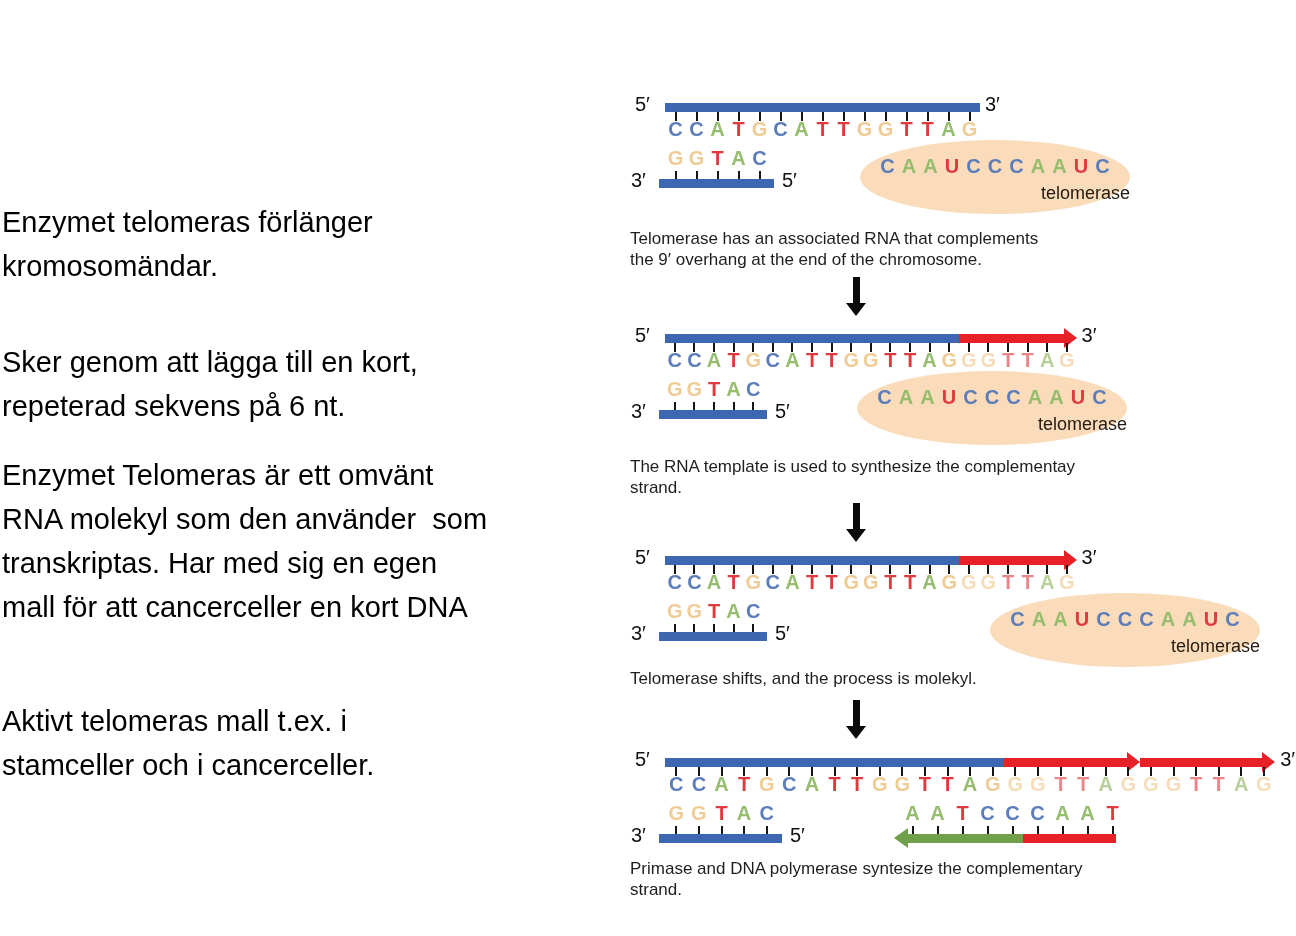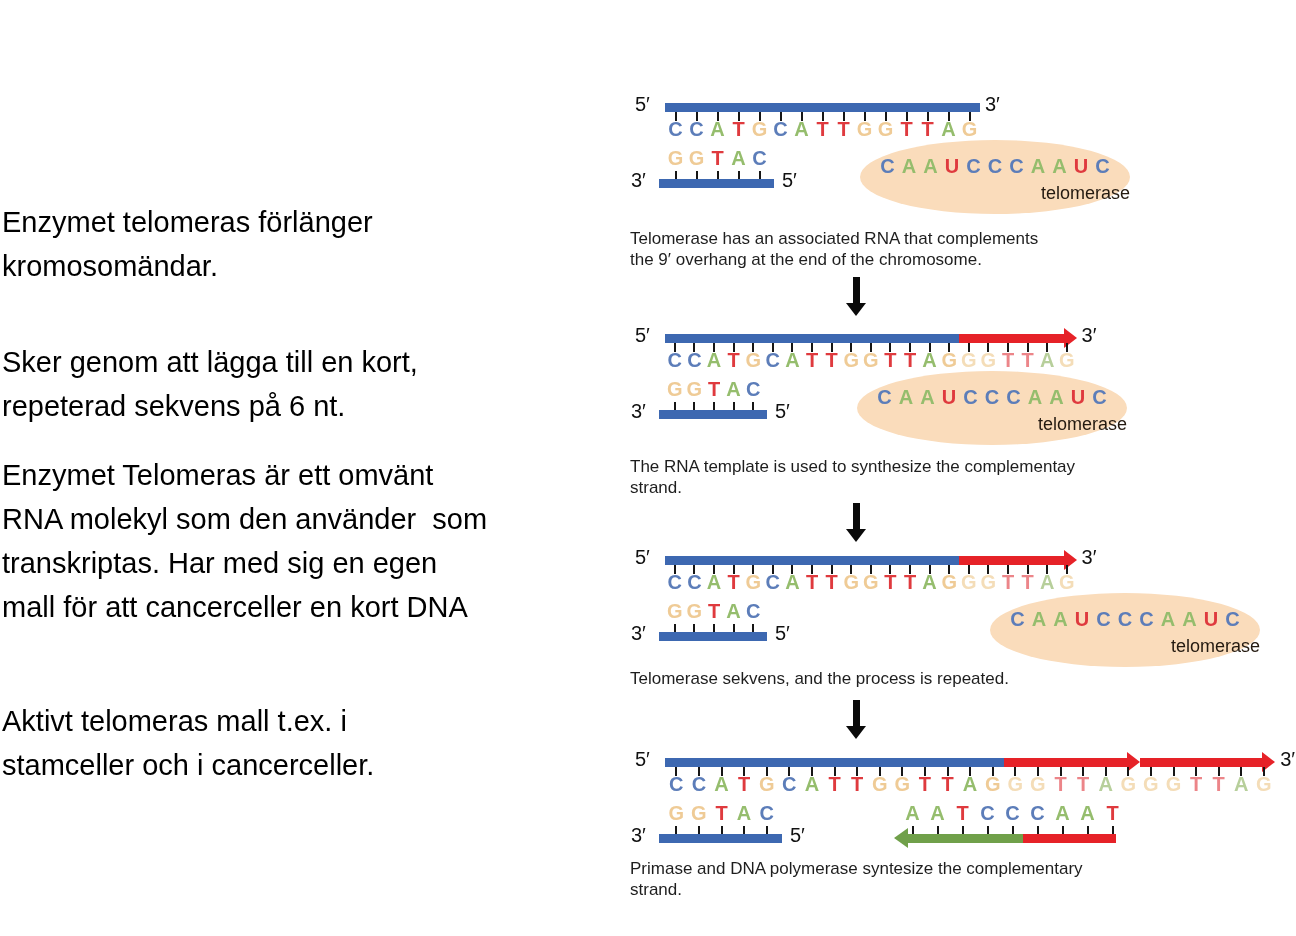--- a/index.html
+++ b/index.html
@@ -260,21 +260,21 @@
       <div class="tick" style="left: 693.4px; top: 624px; height: 8px;"></div>
       <div class="base" style="left: 704.2px; top: 600px; width: 19.6px; color: rgb(223, 58, 62);">T</div>
       <div class="tick" style="left: 713px; top: 624px; height: 8px;"></div>
       <div class="base" style="left: 723.8px; top: 600px; width: 19.6px; color: rgb(149, 189, 109);">A</div>
       <div class="tick" style="left: 732.6px; top: 624px; height: 8px;"></div>
       <div class="base" style="left: 743.4px; top: 600px; width: 19.6px; color: rgb(92, 125, 185);">C</div>
       <div class="tick" style="left: 752.2px; top: 624px; height: 8px;"></div>
       <div class="bar" style="left: 659px; top: 632px; width: 108px; background: rgb(61, 104, 177);"></div>
       <div class="prime" style="left: 631px; top: 622px;">3′</div>
       <div class="prime" style="left: 775px; top: 622px;">5′</div>
-      <div class="cap-line" style="left: 630px; top: 668px;">Telomerase sekvens, and the process is repeated.</div>
+      <div class="cap-line" style="left: 630px; top: 668px;">Telomerase shifts, and the process is molekyl.</div>
       <div class="shaft" style="left: 853px; top: 700px; width: 7px; height: 26px; background: rgb(10, 10, 10);"></div>
       <div class="tri" style="left: 846px; top: 726px; border-left: 10.5px solid transparent; border-right: 10.5px solid transparent; border-top: 13px solid rgb(10, 10, 10);"></div>
       <div class="prime" style="left: 635px; top: 748px;">5′</div>
       <div class="bar" style="left: 665px; top: 758px; width: 339px; background: rgb(61, 104, 177);"></div>
       <div class="bar" style="left: 1004px; top: 758px; width: 122.6px; background: rgb(230, 34, 40);"></div>
       <div class="tri" style="left: 1126.6px; top: 752px; border-top: 10.5px solid transparent; border-bottom: 10.5px solid transparent; border-left: 13px solid rgb(230, 34, 40);"></div>
       <div class="bar" style="left: 1139.6px; top: 758px; width: 122.6px; background: rgb(230, 34, 40);"></div>
       <div class="tri" style="left: 1262.2px; top: 752px; border-top: 10.5px solid transparent; border-bottom: 10.5px solid transparent; border-left: 13px solid rgb(230, 34, 40);"></div>
       <div class="prime" style="left: 1280.2px; top: 748px;">3′</div>
       <div class="tick" style="left: 675.3px; top: 767px; height: 9px;"></div>

